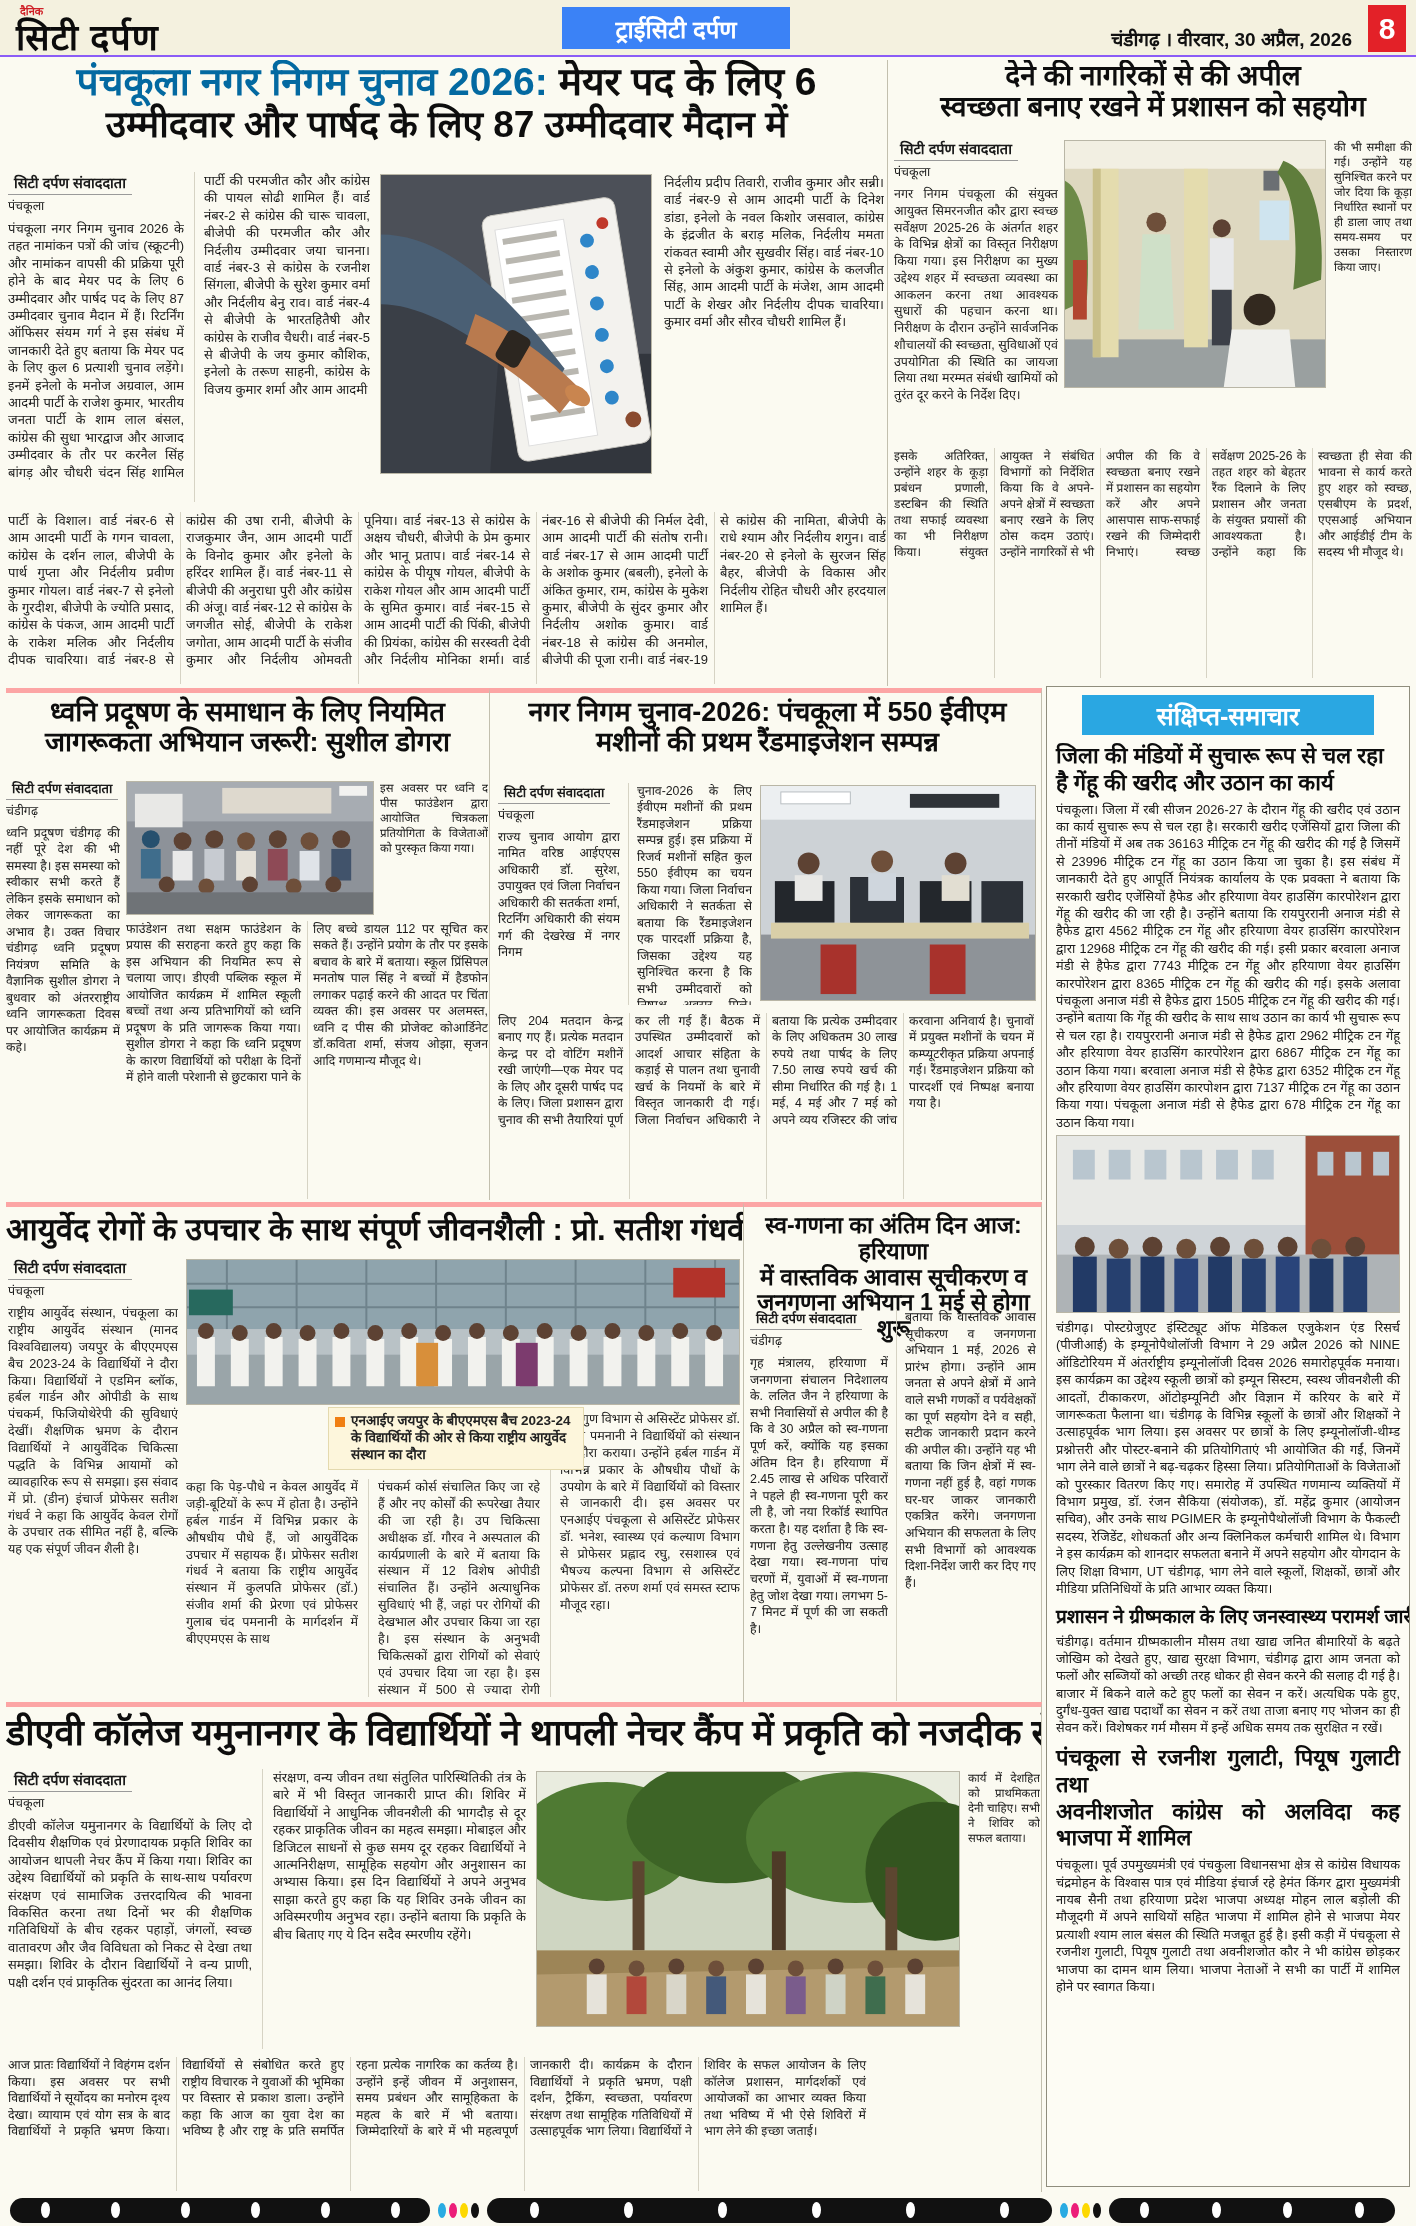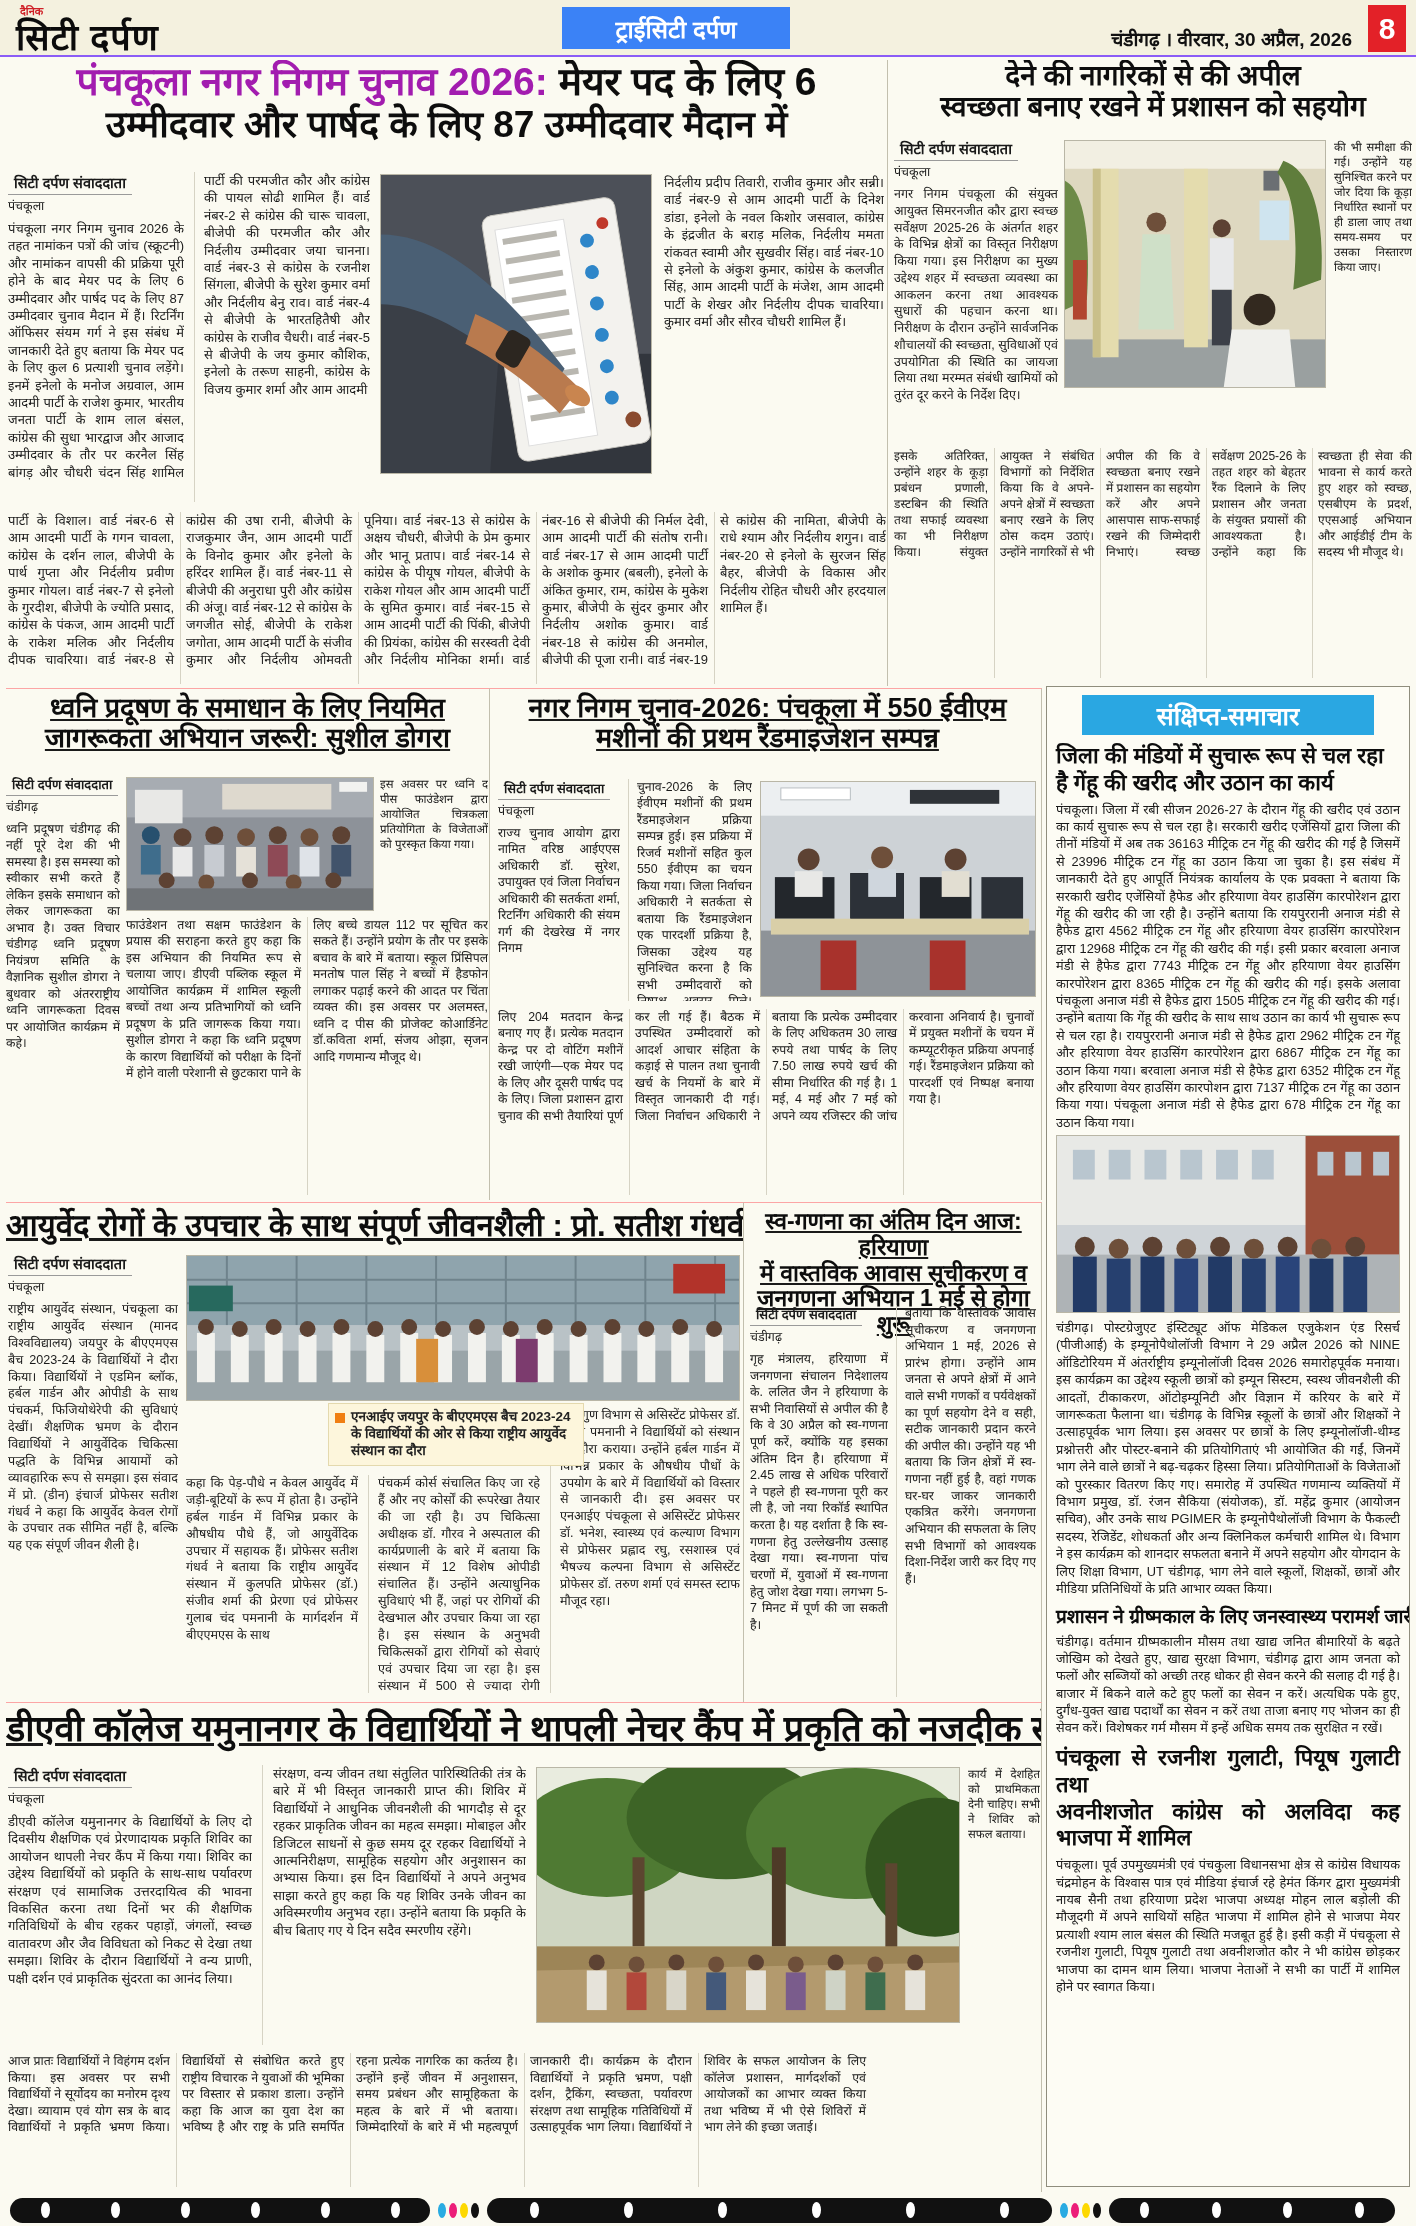--- a/index.html
+++ b/index.html
@@ -13,36 +13,36 @@
   .header { position:absolute; left:0; top:0; width:1416px; height:57px; background:#f4f1df; border-bottom:2px solid #8b5cf6; }
   .brand-tag { position:absolute; left:20px; top:3px; font-size:11px; color:#cf1f26; font-weight:bold; }
   .brand { position:absolute; left:16px; top:12px; font-size:36px; font-weight:bold; letter-spacing:1px; color:#0b0b0b; }
   .banner { position:absolute; left:562px; top:7px; width:228px; height:42px; background:#3b82f6; color:#fff;
             display:flex; align-items:center; justify-content:center; font-size:24px; font-weight:bold; }
   .dateline { position:absolute; right:64px; top:26px; font-size:19px; font-weight:bold; color:#111; }
   .pagenum { position:absolute; right:10px; top:5px; width:38px; height:47px; background:#e32128; color:#fff;
              display:flex; align-items:center; justify-content:center; font-size:30px; font-weight:bold; }
   
   .story { position:absolute; overflow:hidden; }
-  .h-red { color:#a21caf; }
+  .h-red { color:#0369a1; }
   .hl { text-align:center; font-weight:bold; line-height:1.12; color:#0d0d0d; }
   .byline { text-align:left; margin-bottom:6px; }
   .byline .b1 { font-weight:bold; font-size:14.5px; border-bottom:1px solid #9a9a9a; display:inline-block; padding:0 6px 2px; }
   .byline .b2 { font-size:12.5px; margin-top:2px; }
   .txt { font-size:13px; line-height:1.34; text-align:justify; overflow:hidden; }
   .txt-sm { font-size:11.5px; line-height:1.3; text-align:justify; overflow:hidden; }
   .cols5 { column-count:5; column-gap:12px; column-rule:1px solid #d6d3c4; }
   .cols4 { column-count:4; column-gap:12px; column-rule:1px solid #d6d3c4; }
   .cols2 { column-count:2; column-gap:12px; column-rule:1px solid #d6d3c4; }
   .cols6 { column-count:6; column-gap:12px; column-rule:1px solid #d6d3c4; }
   .abs { position:absolute; }
   .photo { position:absolute; overflow:hidden; border:1px solid #b9b6a6; background:#888; }
   .photo svg { display:block; width:100%; height:100%; }
   .vr { border-right:1px solid #c2bfae; }
-  .ht { border-top:1px solid #fca5a5;text-decoration:underline; }
+  .ht { border-top:5px solid #fca5a5; }
   
   .briefs { position:absolute; left:1046px; top:686px; width:364px; height:1501px; border:1.5px solid #8f8d7d;
             background:#fdfcf4; padding:8px 9px; overflow:hidden; }
   .briefs-header { margin:0 26px 8px; height:40px; background:#2aa7e2; color:#fff; display:flex; align-items:center;
                    justify-content:center; font-size:25px; font-weight:bold; }
   .brief-title { font-size:22px; font-weight:bold; line-height:1.22; color:#0d0d0d; margin:8px 0 4px; }
   .brief-title.small { font-size:19px; white-space:nowrap; }
   .brief-body { font-size:12.8px; line-height:1.36; text-align:justify; }
   .brief-photo { position:relative; width:100%; height:178px; border:1px solid #b9b6a6; margin:4px 0 6px; overflow:hidden; }
   .brief-photo svg { display:block; width:100%; height:100%; }

